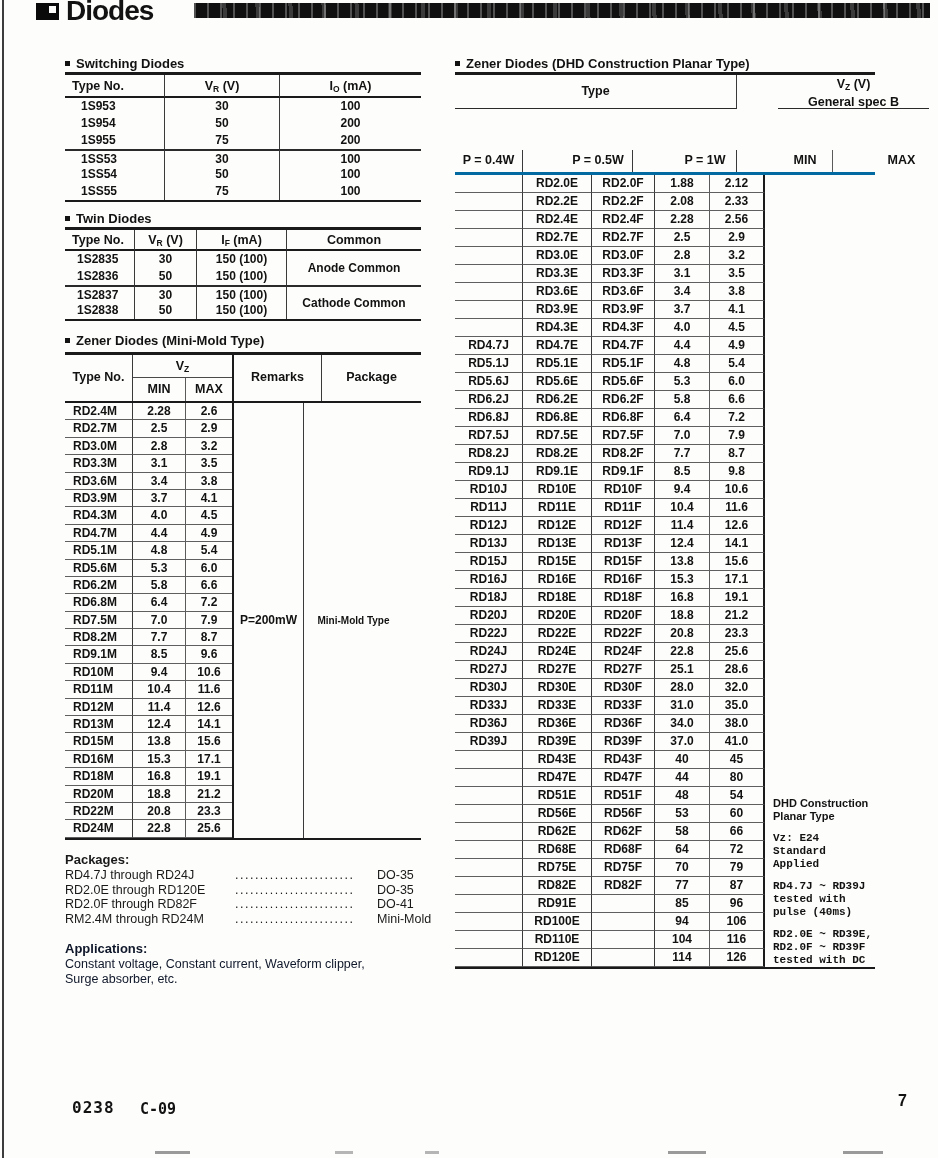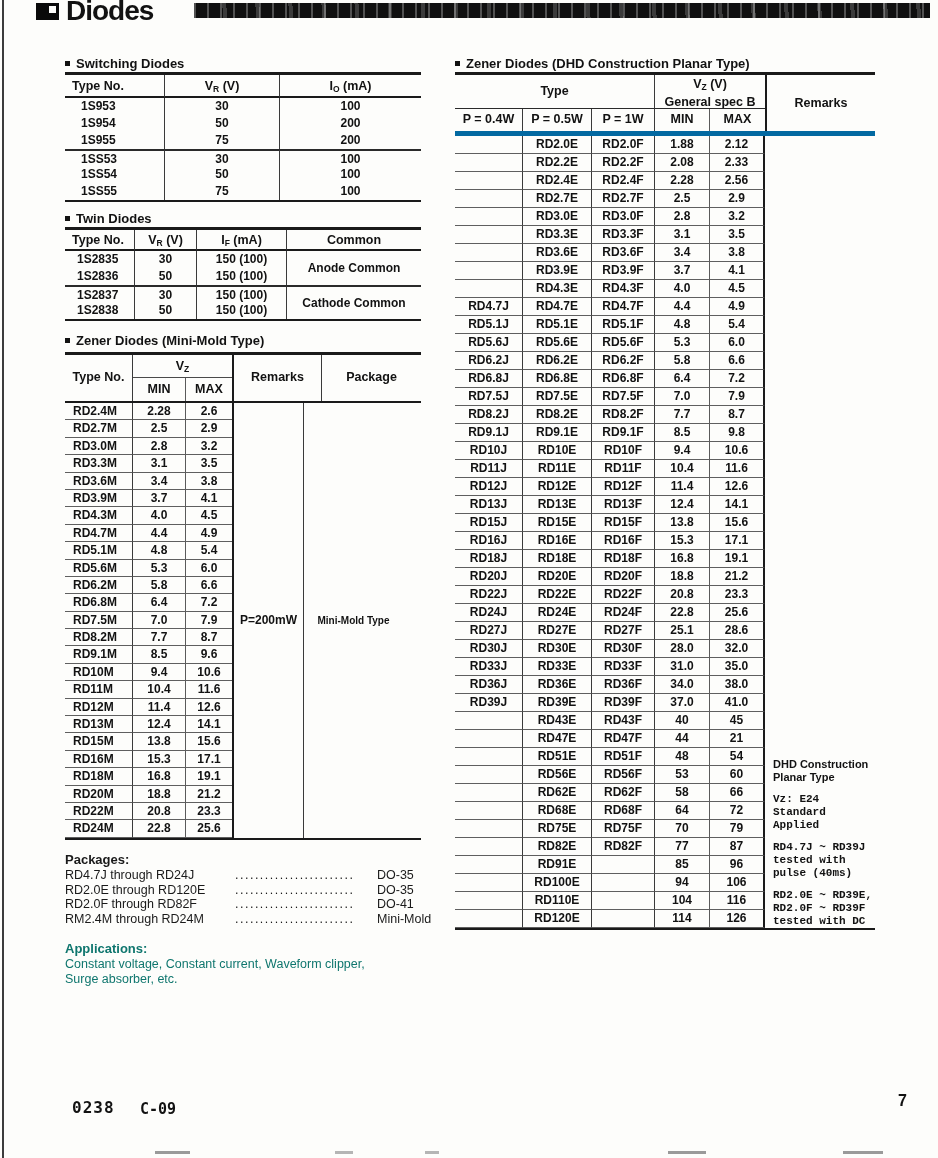--- a/index.html
+++ b/index.html
@@ -61,38 +61,38 @@
   .zml-grid .tcol { text-align:left; padding-left:8px; border-right:1.5px solid #3a3a3a; }
   .zml-grid .mincol { border-right:1px solid #5a5a5a; }
   .zml-rem { width:72px; border-left:2px solid #1a1a1a; border-right:1.5px solid #3a3a3a;
              display:flex; align-items:center; justify-content:center; font-size:12px; font-weight:700; }
   .zml-pkg { width:99px; display:flex; align-items:center; justify-content:center; font-size:10px; font-weight:700; }
 
   
   .dhd { position:absolute; left:455px; top:72px; width:420px;
          border-top:3px solid #1a1a1a; border-bottom:2.5px solid #1a1a1a; }
   .dhd-head { display:grid; grid-template-columns:68px 69px 63px 55px 55px 110px; grid-template-rows:34px 22px;
-              border-bottom:5px solid #0369a1; }
+              border-bottom:3px solid #0369a1;gap:41px; }
   .dhd-head .c { font-size:12.5px; }
   .dhd-body { display:flex; align-items:flex-end; }
   .dhd-grid { display:grid; grid-template-columns:68px 69px 63px 55px 55px; grid-auto-rows:18px; width:310px; }
   .dhd-grid .c { line-height:17px; border-bottom:1px solid #5f5f5f; }
   .dhd-grid .d1, .dhd-grid .d2, .dhd-grid .d3 { border-right:1.5px solid #3a3a3a; }
   .dhd-grid .d4 { border-right:1px solid #5a5a5a; }
   .dhd-grid .d5 { border-right:2px solid #1a1a1a; }
   .dhd-rem { width:110px; padding:305px 0 0 8px; font-size:11px; font-weight:700; line-height:13px; }
   .note + .note { margin-top:9px;font-family:Liberation Mono, monospace; }
 
   
   .pkgs { position:absolute; left:65px; top:852px; width:380px; font-size:12.5px; color:#1a1a1a; }
   .pkgs-title, .apps-title { font-weight:700; font-size:13px; margin-bottom:1px; }
   .pkg-line { display:flex; line-height:14.5px; white-space:nowrap; }
   .pkg-range { width:170px; }
   .pkg-dots { width:142px; overflow:hidden; letter-spacing:1.5px; }
-  .apps { position:absolute; left:65px; top:941px; width:400px; font-size:12.5px; line-height:15px; color:#0f766e; }
+  .apps { position:absolute; left:65px; top:941px; width:400px; font-size:12.5px; line-height:15px; color:#0f172a; }
 
   
   .f-code { position:absolute; left:72px; top:1098px; font-family:"DejaVu Sans Mono","Liberation Mono",monospace; font-weight:700; font-size:16px; letter-spacing:1px; }
   .f-mid  { position:absolute; left:140px; top:1100px; font-family:"DejaVu Sans Mono","Liberation Mono",monospace; font-weight:700; font-size:15px; }
   .f-page { position:absolute; left:898px; top:1092px; font-size:16px; font-weight:700; }
 </style>
 </head>
 <body>
 
 <div class="page">
@@ -496,21 +496,21 @@
           <div class="c d1"></div>
           <div class="c d2">RD43E</div>
           <div class="c d3">RD43F</div>
           <div class="c d4">40</div>
           <div class="c d5">45</div>
 
           <div class="c d1"></div>
           <div class="c d2">RD47E</div>
           <div class="c d3">RD47F</div>
           <div class="c d4">44</div>
-          <div class="c d5">21</div>
+          <div class="c d5">80</div>
 
           <div class="c d1"></div>
           <div class="c d2">RD51E</div>
           <div class="c d3">RD51F</div>
           <div class="c d4">48</div>
           <div class="c d5">54</div>
 
           <div class="c d1"></div>
           <div class="c d2">RD56E</div>
           <div class="c d3">RD56F</div>

